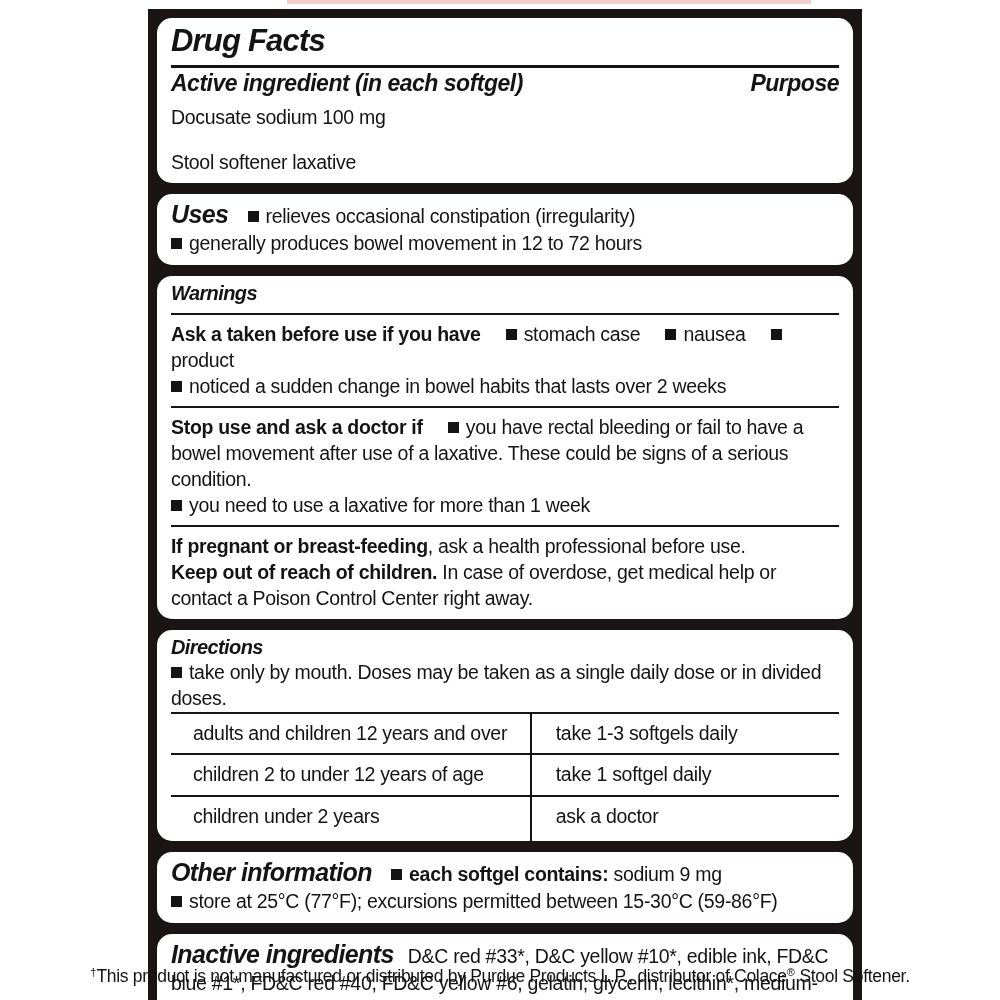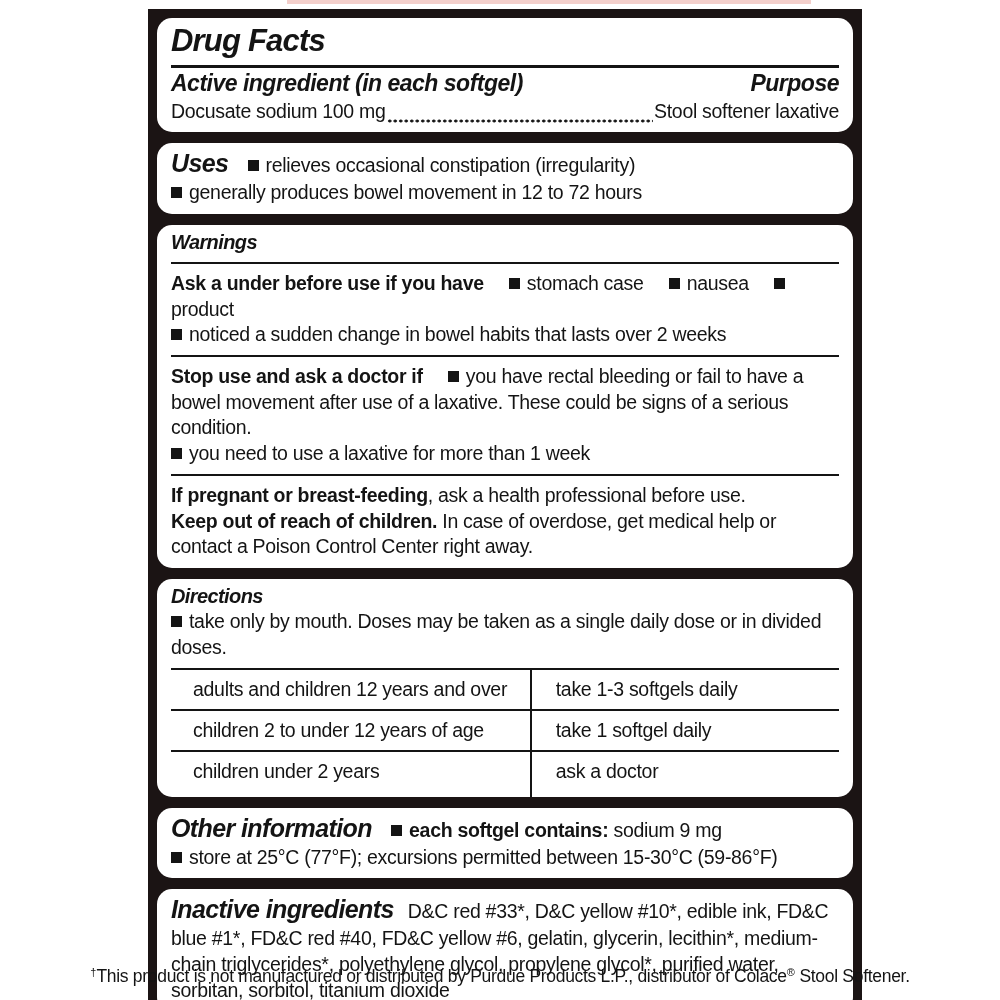--- a/index.html
+++ b/index.html
@@ -23,29 +23,29 @@
   .h3row{display:flex;justify-content:space-between;font-size:23px;font-weight:bold;font-style:italic;letter-spacing:-0.5px;margin-top:2px;}
   .body,.line{font-size:19.5px;line-height:1.32;}
   b{letter-spacing:-0.3px;}
 
   .rule{border:none;border-top:3px solid #141414;margin:4px 0 2px 0;}
   .thinrule{border:none;border-top:2px solid #141414;margin:7px 0;}
 
   .sq{display:inline-block;width:11px;height:11px;background:#141414;margin-right:7px;vertical-align:1px;}
   .sq.gap{margin-left:20px;}
 
-  .dotrow{display:flex;font-size:19.5px;line-height:1.35;margin-top:1px;}
+  .dotrow{display:flex;font-size:19.5px;line-height:1.35;margin-top:7px;flex-direction:column;}
   .dotrow .txt{white-space:nowrap;}
   .dots{
     flex:1 1 auto;height:19px;margin:0 1px;align-self:flex-end;
     background-image:radial-gradient(circle,#141414 1.4px,transparent 1.7px);
     background-size:5.5px 6px;background-position:0 bottom;background-repeat:repeat-x;
   }
 
-  .dtable{margin-top:7px;border-top:2px solid #141414;}
+  .dtable{border-top:2px solid #141414;}
   .drow{display:flex;font-size:19.5px;line-height:1.3;}
   .drow + .drow{border-top:2px solid #141414;}
   .dcell-l{width:54%;box-sizing:border-box;border-right:2px solid #141414;padding:7px 8px 7px 22px;}
   .dcell-r{flex:1;padding:7px 8px 7px 24px;}
   .sec-directions{padding-bottom:0;}
   .sec-directions .drow:last-child .dcell-l,
   .sec-directions .drow:last-child .dcell-r{padding-bottom:12px;}
 
   .footer{
     position:absolute;top:966px;left:0;width:1000px;text-align:center;
@@ -81,21 +81,21 @@
     </p>
     <p class="line">
       <span class="sq"></span><span>generally produces bowel movement in 12 to 72 hours</span>
     </p>
   </div>
 
   <div class="sec">
     <span class="h2">Warnings</span>
     <hr class="thinrule">
     <p class="line">
-      <b>Ask a under before use if you have</b>
+      <b>Ask a taken before use if you have</b>
       <span class="sq gap"></span><span>stomach case</span>
       <span class="sq gap"></span><span>nausea</span>
       <span class="sq gap"></span><span>product</span>
     </p>
     <p class="line">
       <span class="sq"></span><span>noticed a sudden change in bowel habits that lasts over 2 weeks</span>
     </p>
     <hr class="thinrule">
     <p class="line">
       <b>Stop use and ask a doctor if</b>

